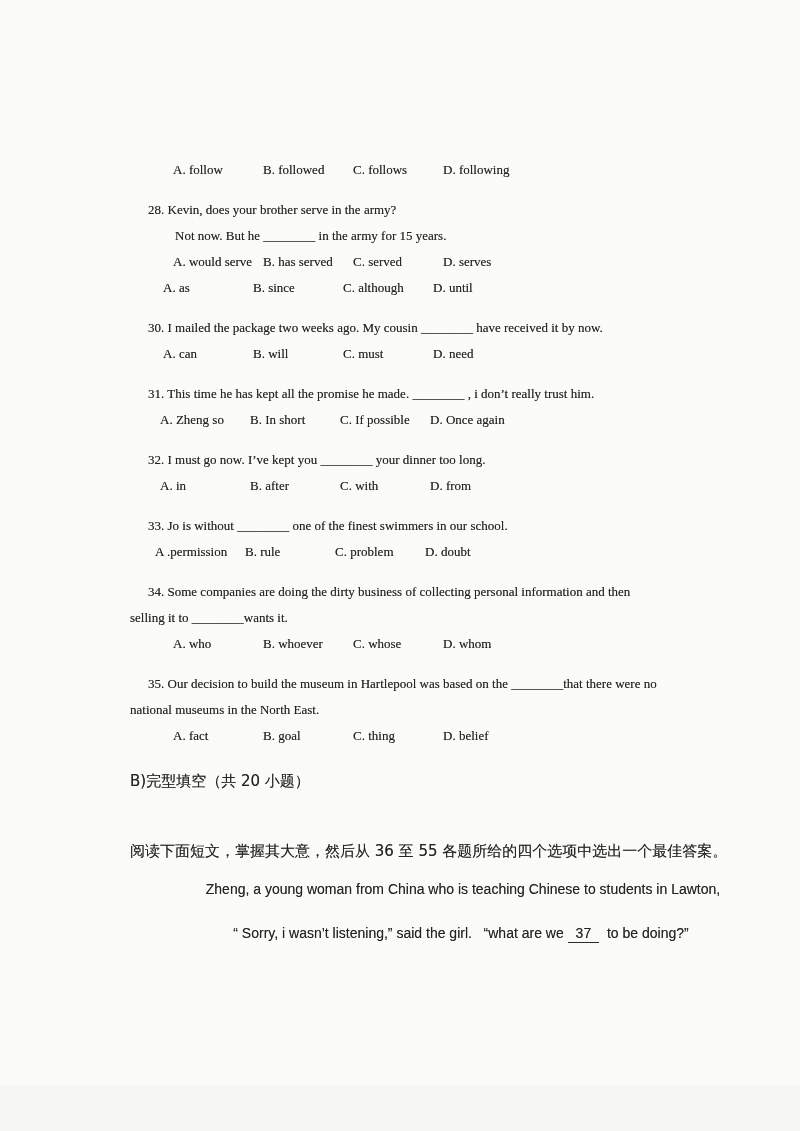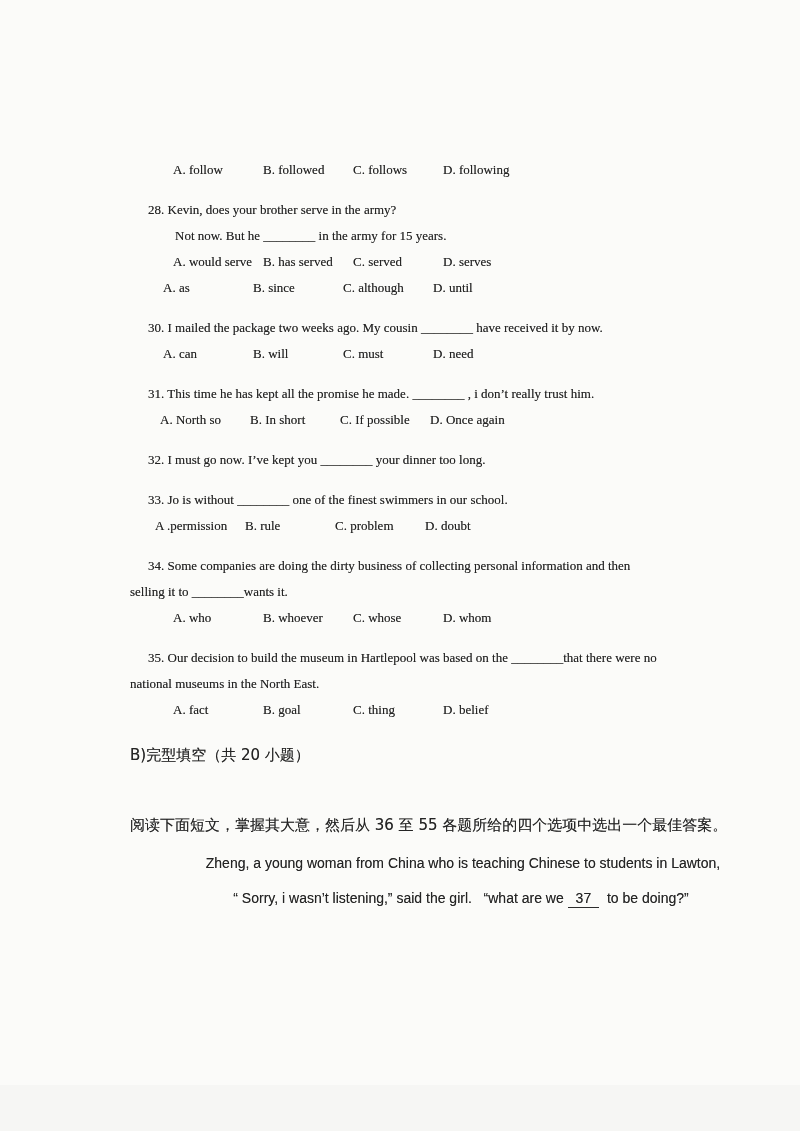--- a/index.html
+++ b/index.html
@@ -33,21 +33,21 @@
   .ind33{padding-left:33px;}
   .ind36{padding-left:36px;}
   .ind43{padding-left:43px;}
   .ind45{padding-left:45px;}
   .ind32{padding-left:32px;}
   
   .gap23{margin-top:23px;}
   .gap19{margin-top:19px;}
   .gap28{margin-top:44px;}
   .gap12{margin-top:12px;}
-  .gap9{margin-top:9px;}
+  .gap9{margin-top:18px;}
   
   .opt{
     display:inline-block;
     min-width:84px;
     margin-right:6px;
   }
   .opt:last-child{margin-right:0;min-width:0;}
   
   .blank{
     display:inline-block;
@@ -68,23 +68,24 @@
     <p class="l serif ind18">28. Kevin, does your brother serve in the army?</p>
     <p class="l serif ind45">Not now. But he ________ in the army for 15 years.</p>
     <p class="l serif ind43"><span class="opt">A. would serve</span><span class="opt">B. has served</span><span class="opt">C. served</span><span class="opt">D. serves</span></p>
 
     <p class="l serif ind33"><span class="opt">A. as</span><span class="opt">B. since</span><span class="opt">C. although</span><span class="opt">D. until</span></p>
 
     <p class="l serif ind18">30. I mailed the package two weeks ago. My cousin ________ have received it by now.</p>
     <p class="l serif ind33"><span class="opt">A. can</span><span class="opt">B. will</span><span class="opt">C. must</span><span class="opt">D. need</span></p>
 
     <p class="l serif ind18">31. This time he has kept all the promise he made. ________ , i don’t really trust him.</p>
-    <p class="l serif ind30"><span class="opt">A. North so</span><span class="opt">B. In short</span><span class="opt">C. If possible</span><span class="opt">D. Once again</span></p>
+    <p class="l serif ind30"><span class="opt">A. Zheng so</span><span class="opt">B. In short</span><span class="opt">C. If possible</span><span class="opt">D. Once again</span></p>
 
     <p class="l serif ind18">32. I must go now. I’ve kept you ________ your dinner too long.</p>
+    <p class="l serif ind30"><span class="opt">A. in</span><span class="opt">B. after</span><span class="opt">C. with</span><span class="opt">D. from</span></p>
 
     <p class="l serif ind18">33. Jo is without ________ one of the finest swimmers in our school.</p>
     <p class="l serif ind25"><span class="opt">A .permission</span><span class="opt">B. rule</span><span class="opt">C. problem</span><span class="opt">D. doubt</span></p>
 
     <p class="l serif ind18">34. Some companies are doing the dirty business of collecting personal information and then</p>
     <p class="l serif">selling it to ________wants it.</p>
     <p class="l serif ind43"><span class="opt">A. who</span><span class="opt">B. whoever</span><span class="opt">C. whose</span><span class="opt">D. whom</span></p>
 
     <p class="l serif ind18">35. Our decision to build the museum in Hartlepool was based on the ________that there were no</p>
     <p class="l serif">national museums in the North East.</p>

